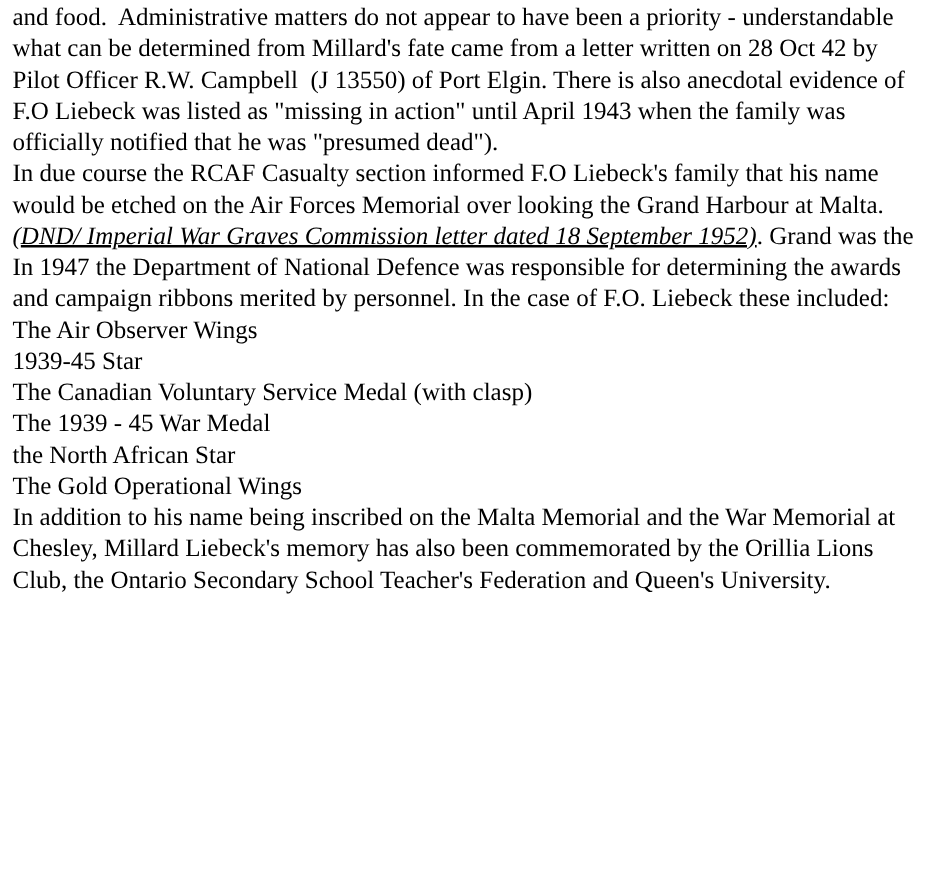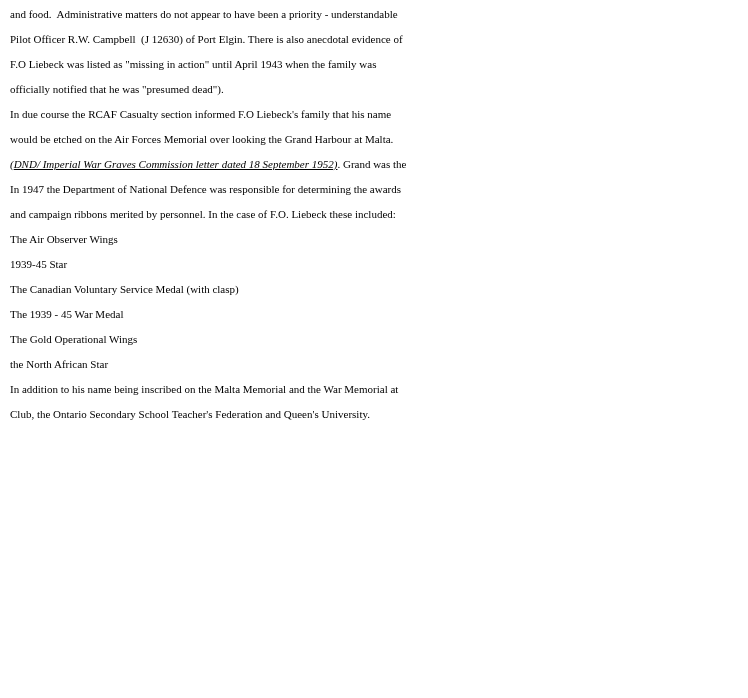--- a/index.html
+++ b/index.html
@@ -12,21 +12,21 @@
     overflow: hidden;
     background: #ffffff;
   }
   .page {
     box-sizing: border-box;
     width: 748px;
     height: 536px;
     padding: 2px 6px 0 10px;
     color: #000000;
     font-family: "Liberation Serif", "DejaVu Serif", serif;
-    font-size: 11px;
+    font-size: 20px;
     line-height: 25px;
     overflow: hidden;
   }
   .para {
     margin: 0;
   }
   .para + .para {
   }
   .line {
     white-space: pre;      
@@ -40,21 +40,22 @@
     font-style: italic;
   }
 </style>
 </head>
 <body>
 
 <main class="page">
 
   <p class="para">
     <span class="line">and food.  Administrative matters do not appear to have been a priority - understandable</span>
-    <span class="line">Pilot Officer R.W. Campbell  (J 12630) of Port Elgin. There is also anecdotal evidence of</span>
+    <span class="line">what can be determined from Millard's fate came from a letter written on 28 Oct 42 by</span>
+    <span class="line">Pilot Officer R.W. Campbell  (J 13550) of Port Elgin. There is also anecdotal evidence of</span>
     <span class="line">F.O Liebeck was listed as "missing in action" until April 1943 when the family was</span>
     <span class="line">officially notified that he was "presumed dead").</span>
   </p>
 
   <p class="para">
     <span class="line">In due course the RCAF Casualty section informed F.O Liebeck's family that his name</span>
     <span class="line">would be etched on the Air Forces Memorial over looking the Grand Harbour at Malta.</span>
     <span class="line"><span class="citation-paren">(</span><span class="citation">DND/ Imperial War Graves Commission letter dated 18 September 1952)</span><span>. Grand was the</span></span>
   </p>
 
@@ -64,22 +65,23 @@
   </p>
 
   <p class="para">
     <span class="line">The Air Observer Wings</span>
   </p>
 
   <p class="para">
     <span class="line">1939-45 Star</span>
     <span class="line">The Canadian Voluntary Service Medal (with clasp)</span>
     <span class="line">The 1939 - 45 War Medal</span>
+    <span class="line">the North African Star</span>
     <span class="line">The Gold Operational Wings</span>
-    <span class="line">the North African Star</span>
   </p>
 
   <p class="para">
     <span class="line">In addition to his name being inscribed on the Malta Memorial and the War Memorial at</span>
+    <span class="line">Chesley, Millard Liebeck's memory has also been commemorated by the Orillia Lions</span>
     <span class="line">Club, the Ontario Secondary School Teacher's Federation and Queen's University.</span>
   </p>
 
 </main>
 
 </body></html>

